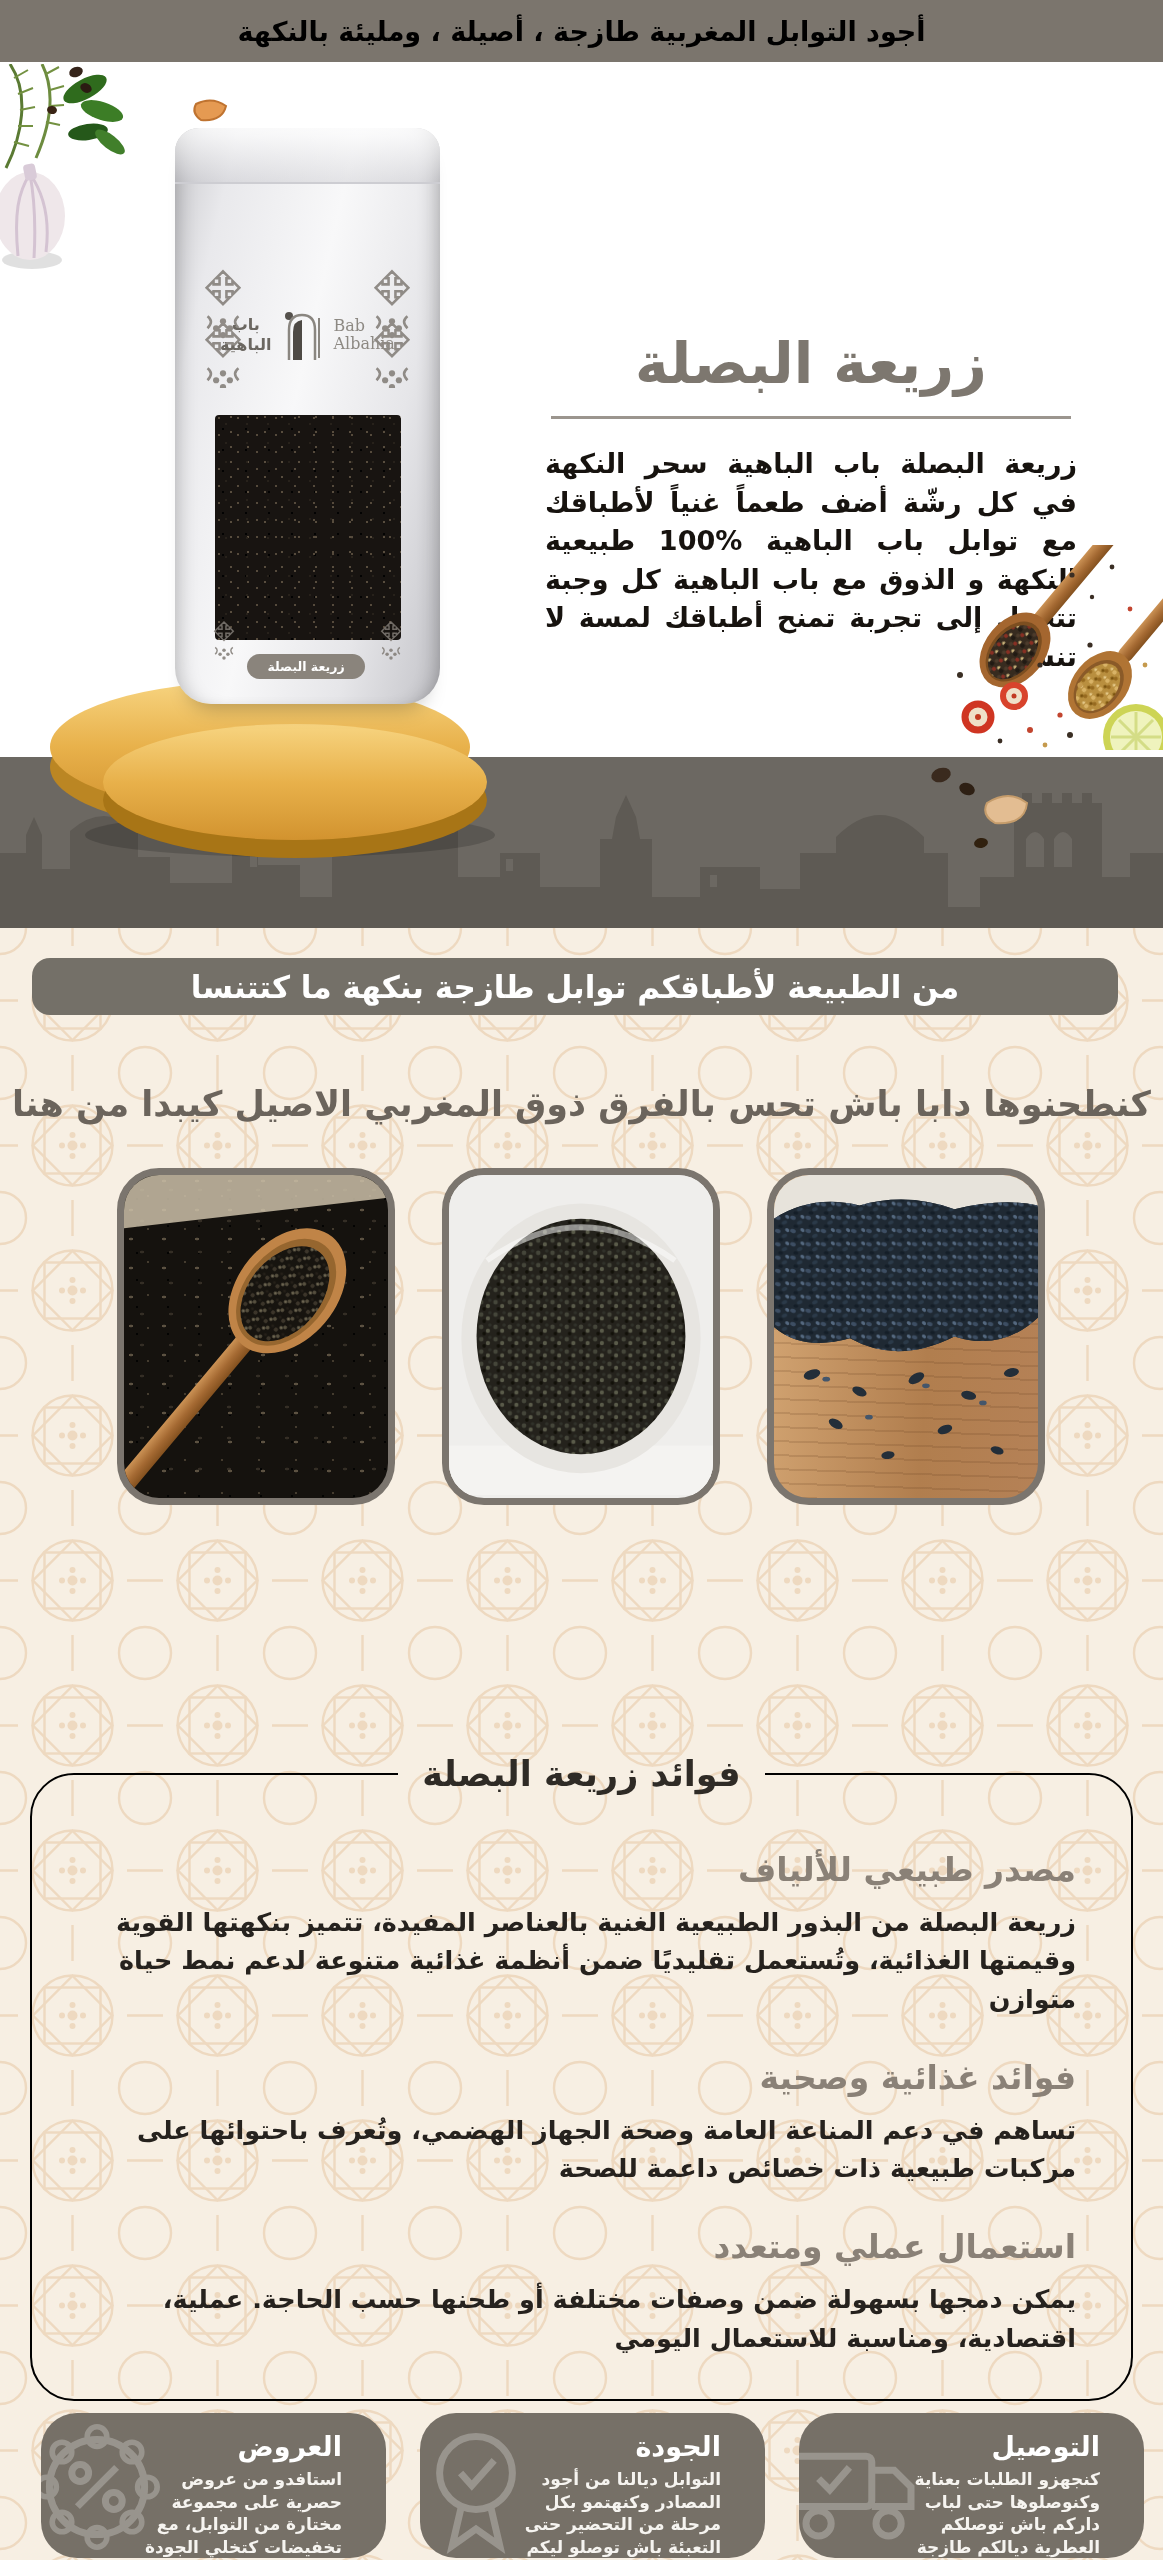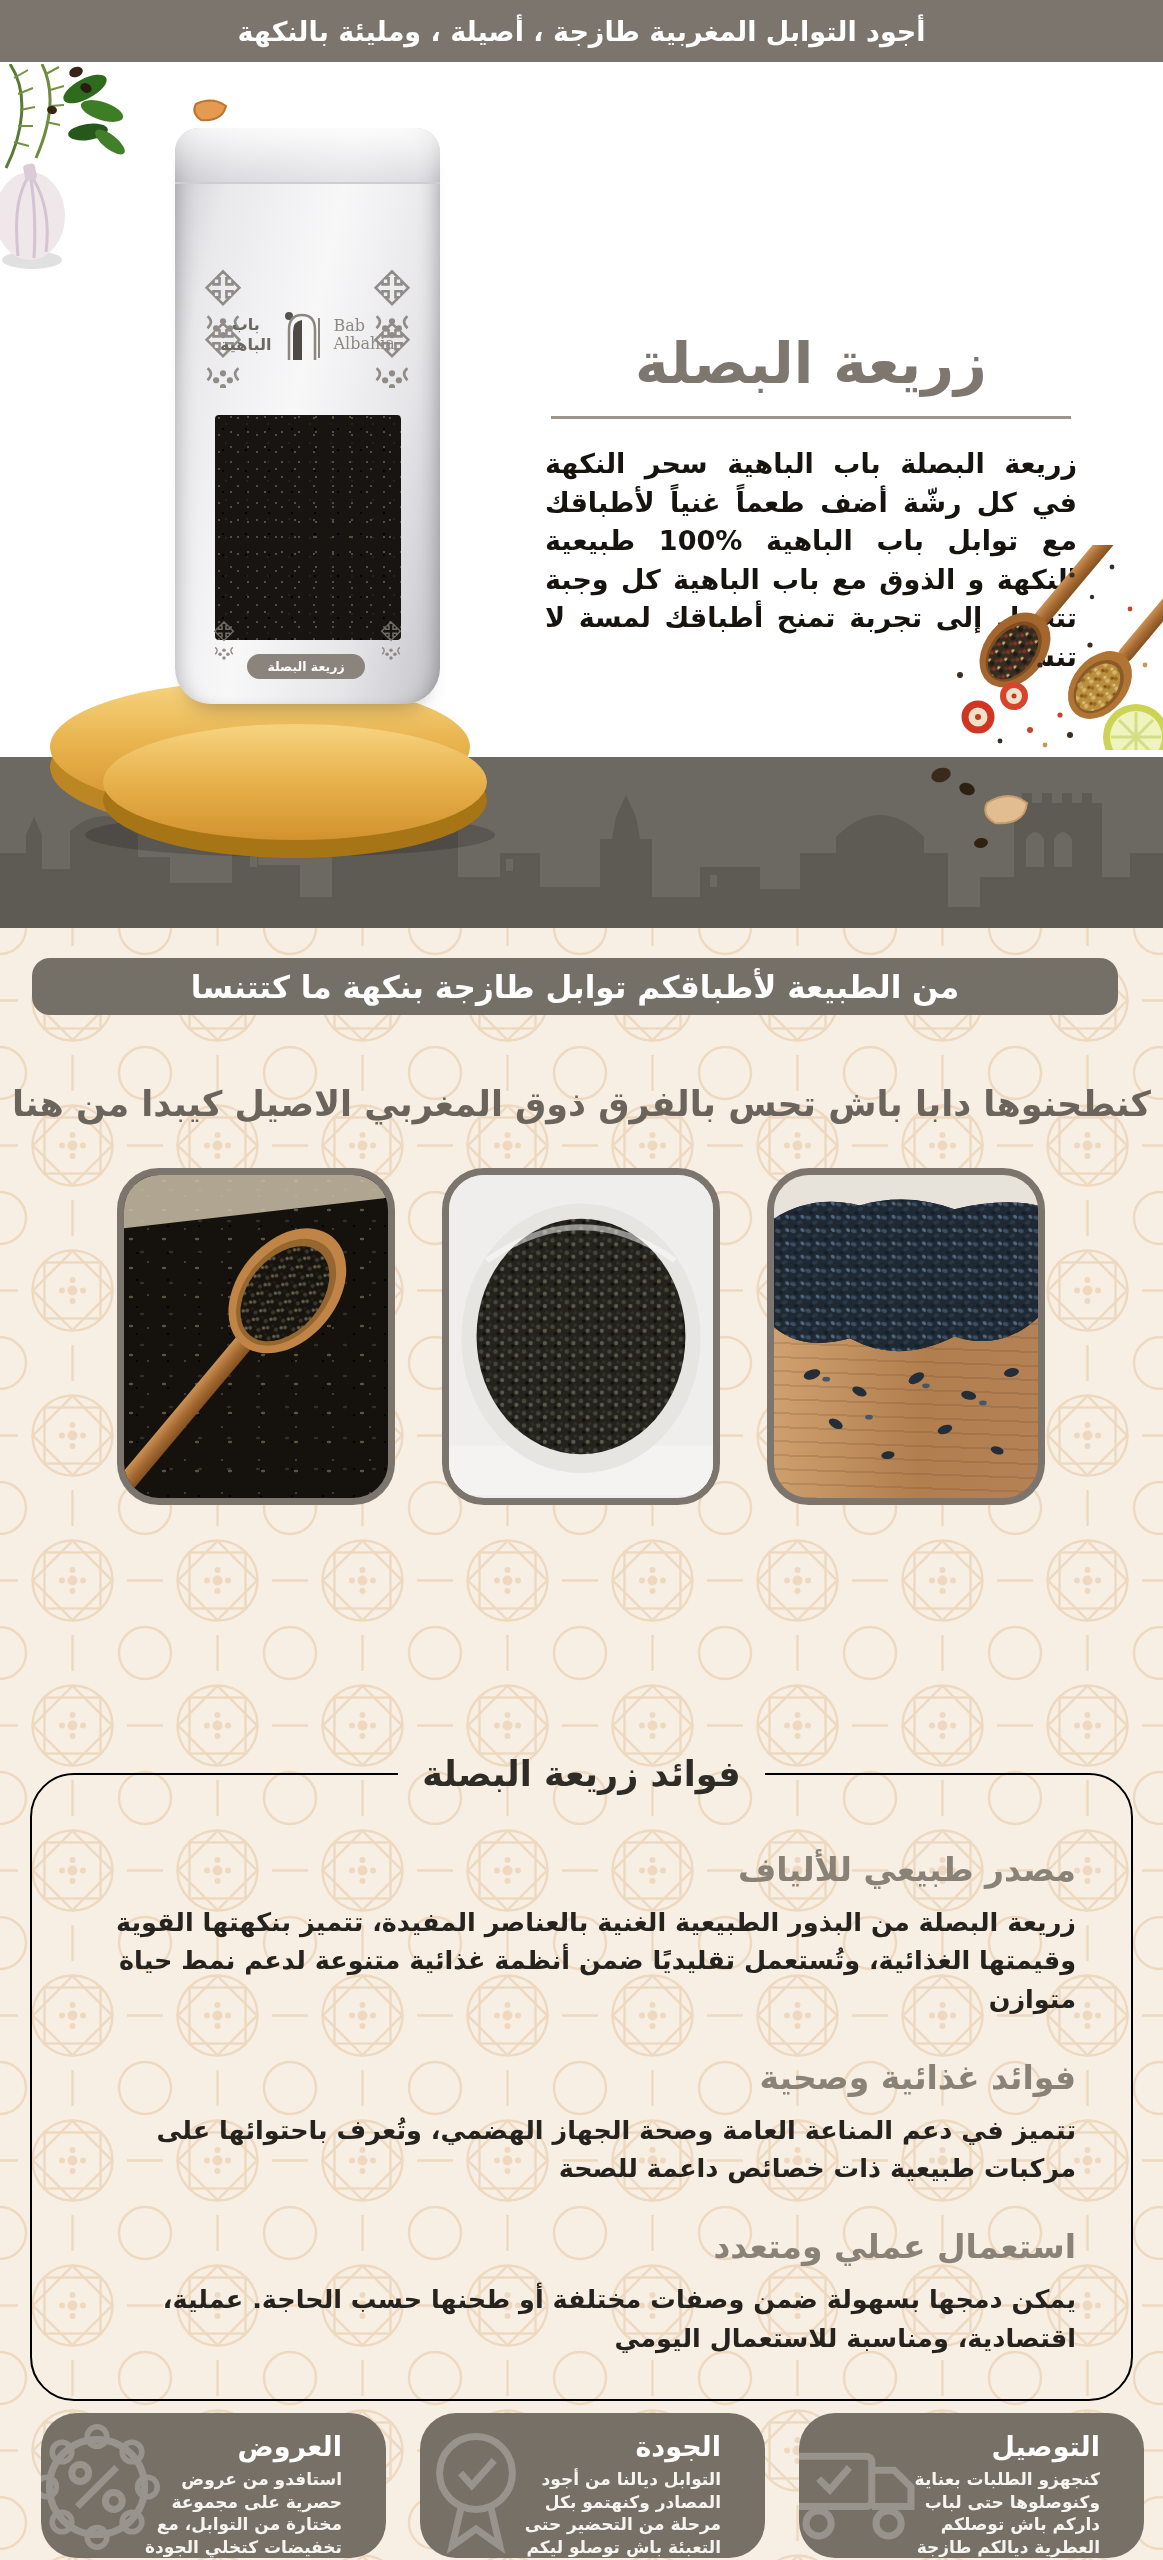--- a/index.html
+++ b/index.html
@@ -2,21 +2,21 @@
 <html lang="ar"><head>
 <meta charset="utf-8">
 <style>
   html,body{margin:0;padding:0;background:#ffffff;}
   body{font-family:"DejaVu Sans", sans-serif;}
   .page{position:relative;width:1163px;height:2560px;overflow:hidden;background:#fff;margin:0 auto;}
 
   
   .topbar{position:absolute;top:0;left:0;width:100%;height:62px;background:#7b756d;
           display:flex;align-items:center;justify-content:center;z-index:5;}
-  .topbar span{color:#ffffff;font-size:27px;font-weight:700;letter-spacing:.2px;}
+  .topbar span{color:#000000;font-size:27px;font-weight:700;letter-spacing:.2px;}
 
   
   .hero{position:absolute;top:62px;left:0;width:1163px;height:695px;background:#fff;z-index:3;}
   .decor{position:absolute;pointer-events:none;}
 
   .bag{position:absolute;left:175px;top:66px;width:265px;height:576px;z-index:2;
        border-radius:24px 24px 36px 36px;
        background:linear-gradient(103deg,#c9c9cd 0%,#e9e9ec 16%,#f8f8f9 46%,#e6e6e9 74%,#c3c3c8 100%);
        box-shadow:inset 16px 0 20px -14px rgba(0,0,0,.25), inset -16px 0 20px -14px rgba(0,0,0,.3),
                   0 18px 20px -14px rgba(0,0,0,.25);}
@@ -407,21 +407,21 @@
           </g>
         </svg>
       </div>
 
 
       <fieldset class="benefits">
         <legend>فوائد زريعة البصلة</legend>
         <h3>مصدر طبيعي للألياف</h3>
         <p>زريعة البصلة من البذور الطبيعية الغنية بالعناصر المفيدة، تتميز بنكهتها القوية وقيمتها الغذائية، وتُستعمل تقليديًا ضمن أنظمة غذائية متنوعة لدعم نمط حياة متوازن</p>
         <h3>فوائد غذائية وصحية</h3>
-        <p>تتميز في دعم المناعة العامة وصحة الجهاز الهضمي، وتُعرف باحتوائها على مركبات طبيعية ذات خصائص داعمة للصحة</p>
+        <p>تساهم في دعم المناعة العامة وصحة الجهاز الهضمي، وتُعرف باحتوائها على مركبات طبيعية ذات خصائص داعمة للصحة</p>
         <h3>استعمال عملي ومتعدد</h3>
         <p>يمكن دمجها بسهولة ضمن وصفات مختلفة أو طحنها حسب الحاجة. عملية، اقتصادية، ومناسبة للاستعمال اليومي</p>
       </fieldset>
 
       <div class="feature-card f1">
         <svg class="wm" viewBox="0 0 100 100" fill="none" stroke="#ffffff" stroke-width="5">
           <circle cx="50" cy="50" r="34"></circle>
           <g stroke-width="4">
             <circle cx="50" cy="14" r="7"></circle>
               <circle cx="75" cy="25" r="7"></circle>

